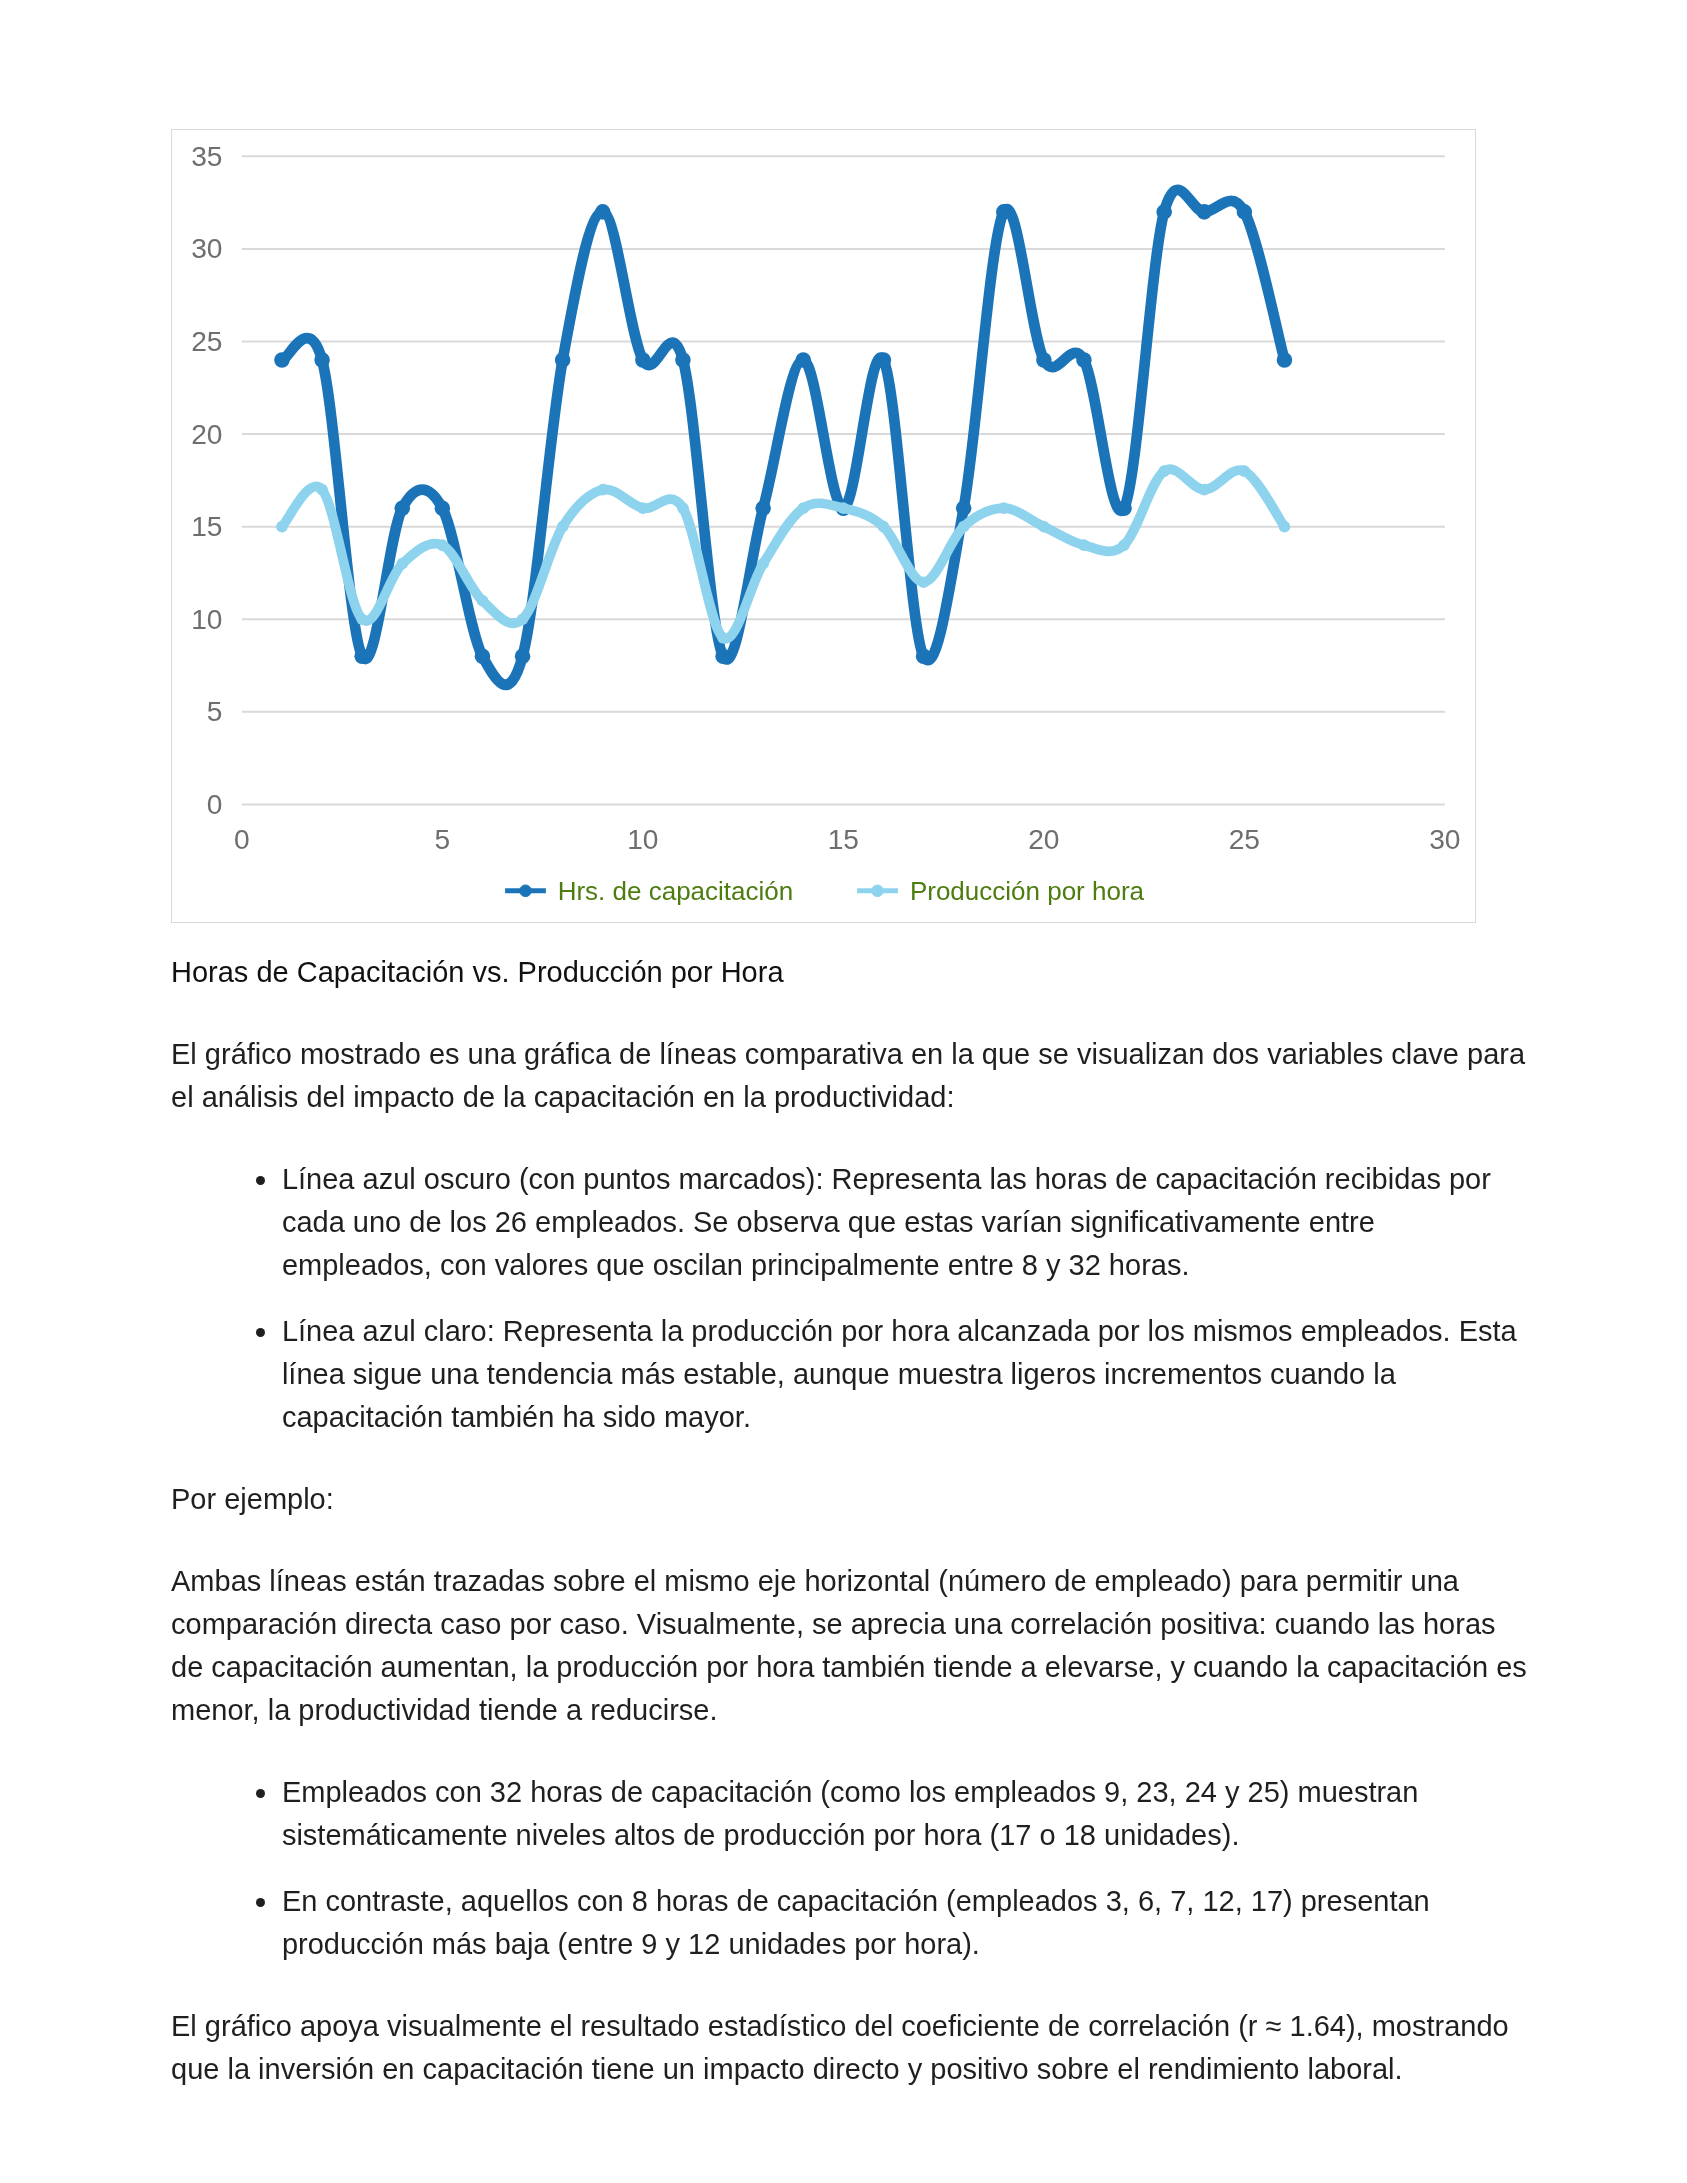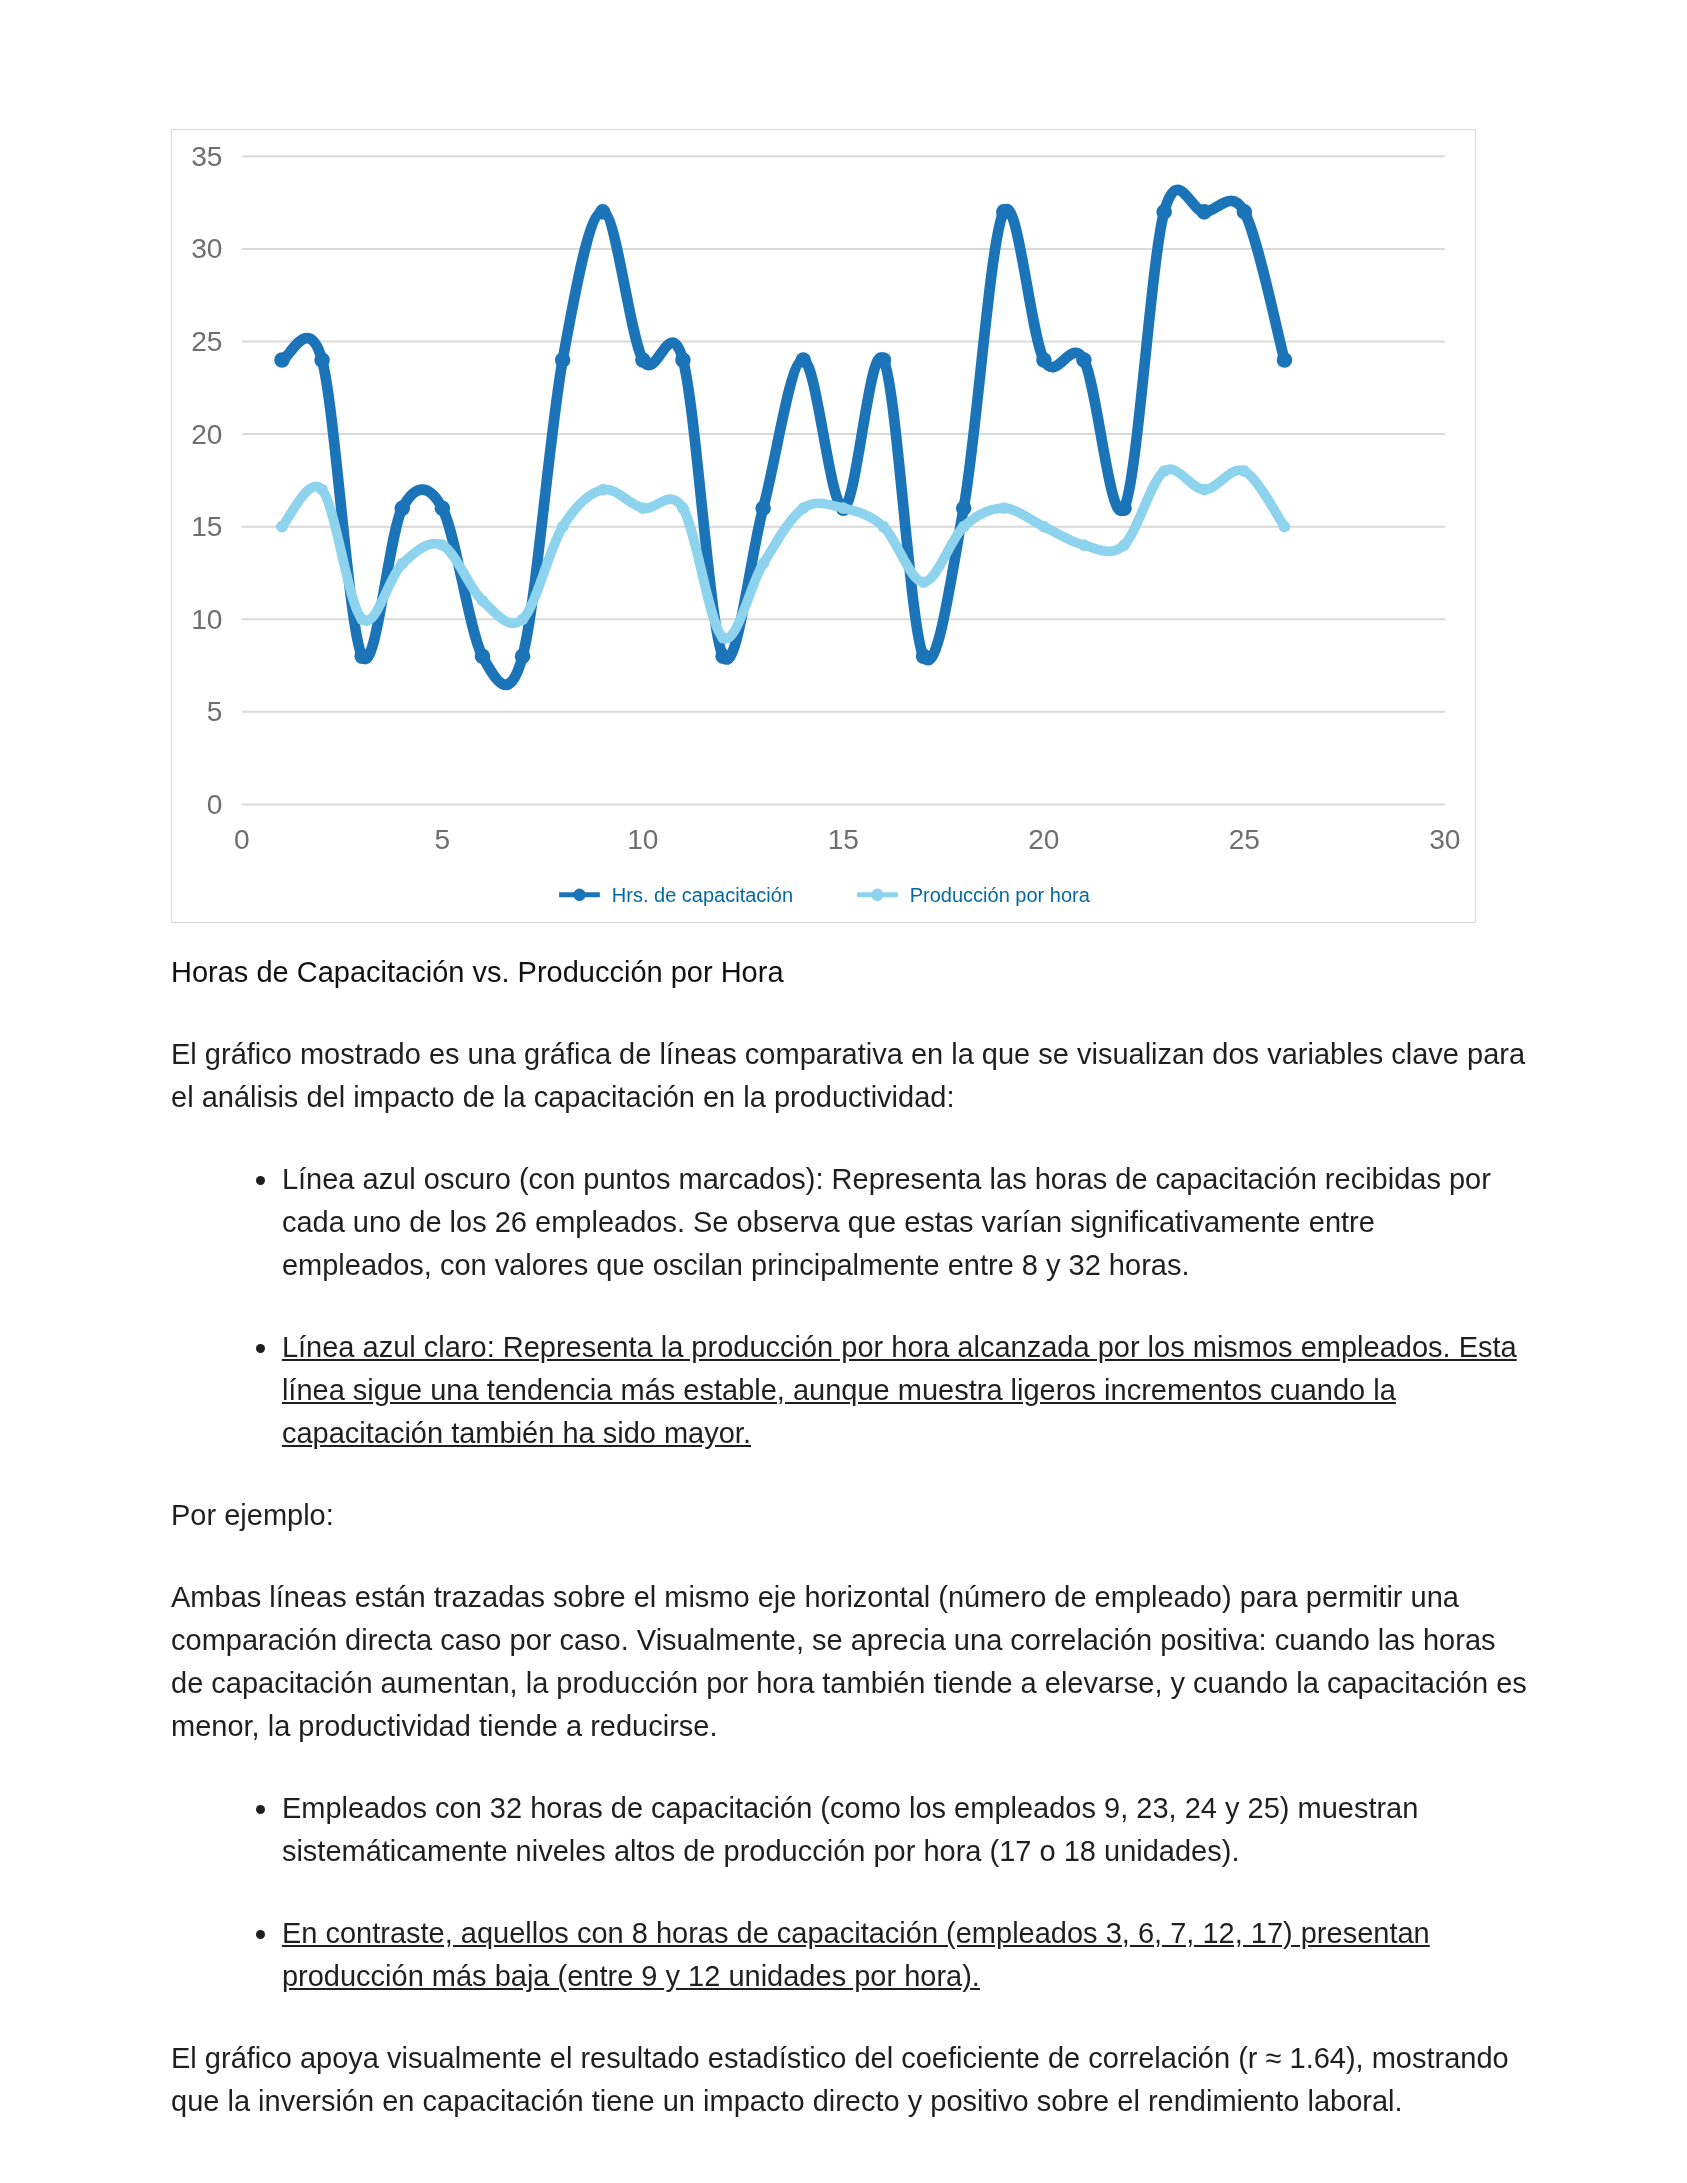--- a/index.html
+++ b/index.html
@@ -12,32 +12,32 @@
   .chart-frame {
     position: absolute; left: 171px; top: 129px;
     width: 1305px; height: 794px;
     border: 1.9px solid #d9d9d9; box-sizing: border-box;
     background: #ffffff;
   }
   .chart-frame svg.plot { display: block; width: 1301px; height: 790px; }
   .legend {
     position: absolute; left: 0; right: 0; bottom: 15.5px;
     display: flex; justify-content: center; align-items: center; gap: 62px;
-    font-size: 20px; color: #0369a1;
+    font-size: 26px; color: #4d7c0f;
   }
   .legend-item { display: flex; align-items: center; gap: 9.7px; }
   .doc {
     position: absolute; left: 171px; top: 951px; width: 1359px;
     font-size: 29px; line-height: 43px;
   }
   .doc h2 { font-size: 29px; line-height: 43px; margin: 0 0 39px 0; color: #111111; font-weight: normal; }
   .doc p { margin: 16px 0 39px 0; }
   .doc ul { margin: 0 0 39px 0; padding-left: 109px; }
   .doc li { padding-left: 1.9px; }
-  .doc li + li { margin-top: 39px; text-decoration: underline; }
+  .doc li + li { margin-top: 23px; }
 </style>
 </head>
 <body>
 
 <div class="page">
 
   <div class="chart-frame">
     <svg id="chart-svg" class="plot" viewBox="0 0 1341 814">
         <line x1="72" x2="1312" y1="27" y2="27" stroke="#d9d9d9" stroke-width="2"></line>
         <text x="52" y="27" text-anchor="end" dominant-baseline="central" font-size="29" fill="#6e6e6e">35</text>

